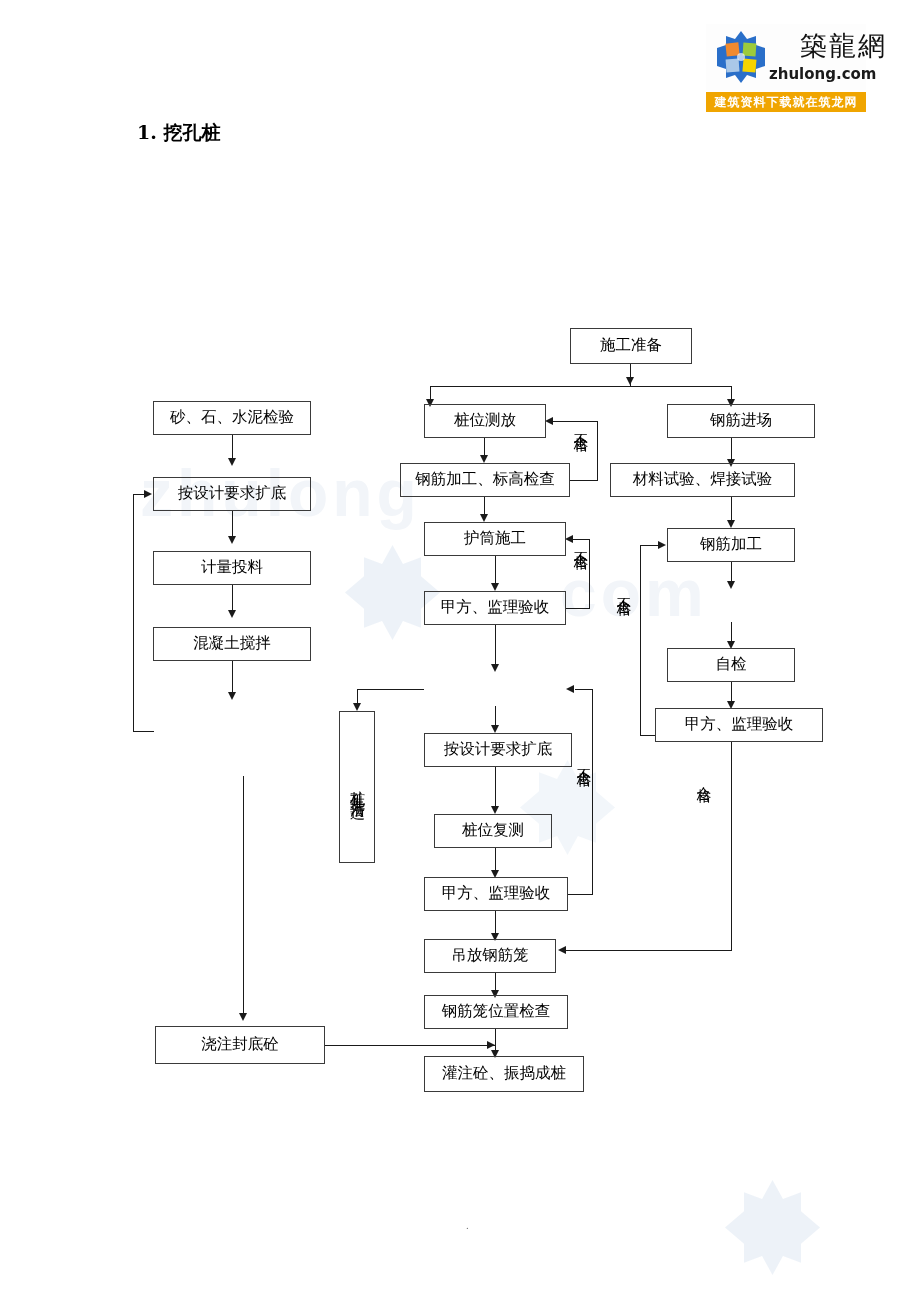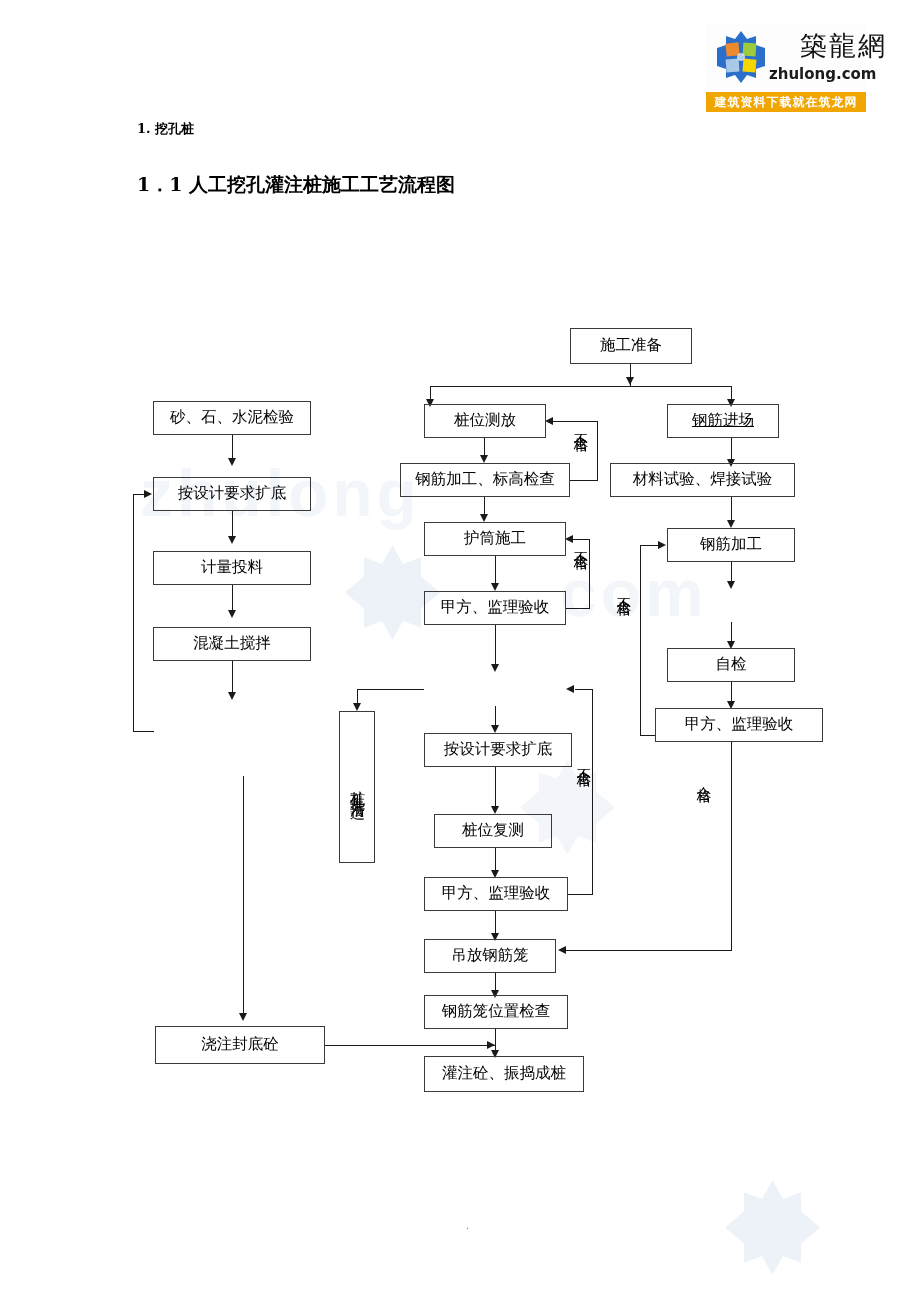--- a/index.html
+++ b/index.html
@@ -68,21 +68,21 @@
     text-align:center;line-height:20px;letter-spacing:1px;
   }
 
   
   .h1,.h2{
     position:absolute;
     font-family:"DejaVu Serif","Liberation Serif",serif;
     font-weight:bold;color:#000;
     white-space:nowrap;z-index:3;
   }
-  .h1{left:137px;top:120px;font-size:13px;}
+  .h1{left:137px;top:120px;font-size:19px;}
   .h2{left:137px;top:172px;font-size:19px;}
 
   
   .box{
     position:absolute;
     border:1.3px solid #3a3a3a;
     background:transparent;
     display:flex;align-items:center;justify-content:center;
     font-family:"DejaVu Serif","Liberation Serif",serif;
     font-size:15.5px;color:#000000;
@@ -144,21 +144,20 @@
         <rect x="29" y="29" width="13" height="13" fill="#f5d400" transform="rotate(5 35 35)"></rect>
         <circle cx="27" cy="27" r="4" fill="#ffffff" opacity="0.65"></circle>
       </svg>
       <div class="logo-zh">築龍網</div>
       <div class="logo-en">zhulong.com</div>
     </div>
     <div class="logo-band">建筑资料下载就在筑龙网</div>
   </div>
 
   <div class="h1">1. 挖孔桩</div>
-  <div class="h2">1．1 人工挖孔灌注桩施工工艺流程图</div>
 
   <div class="box" style="left:570px;top:328px;width:122px;height:36px;">施工准备</div>
 
   <div class="ln v" style="left:630px;top:364px;height:22px;"></div>
 
   <div class="ln h" style="left:430px;top:386px;width:302px;"></div>
 
   <div class="ln v" style="left:430px;top:386px;height:16px;"></div>
   <div class="arw down" style="left:425.5px;top:399px;"></div>
 
@@ -268,21 +267,21 @@
   <div class="arw right" style="left:144px;top:489.5px;"></div>
 
   <div class="ln v" style="left:243px;top:776px;height:240px;"></div>
   <div class="arw down" style="left:238.5px;top:1013px;"></div>
 
   <div class="box" style="left:155px;top:1026px;width:170px;height:38px;">浇注封底砼</div>
 
   <div class="ln h" style="left:325px;top:1045px;width:170px;"></div>
   <div class="arw right" style="left:487px;top:1040.5px;"></div>
 
-  <div class="box" style="left:667px;top:404px;width:112px;height:34px;text-decoration:underline;">钢筋进场</div>
+  <div class="box" style="left:667px;top:404px;width:148px;height:34px;">钢筋进场</div>
 
   <div class="ln v" style="left:731px;top:438px;height:24px;"></div>
   <div class="arw down" style="left:726.5px;top:459px;"></div>
 
   <div class="box" style="left:610px;top:463px;width:185px;height:34px;">材料试验、焊接试验</div>
 
   <div class="ln v" style="left:731px;top:497px;height:26px;"></div>
   <div class="arw down" style="left:726.5px;top:520px;"></div>
 
   <div class="box" style="left:667px;top:528px;width:128px;height:34px;">钢筋加工</div>

